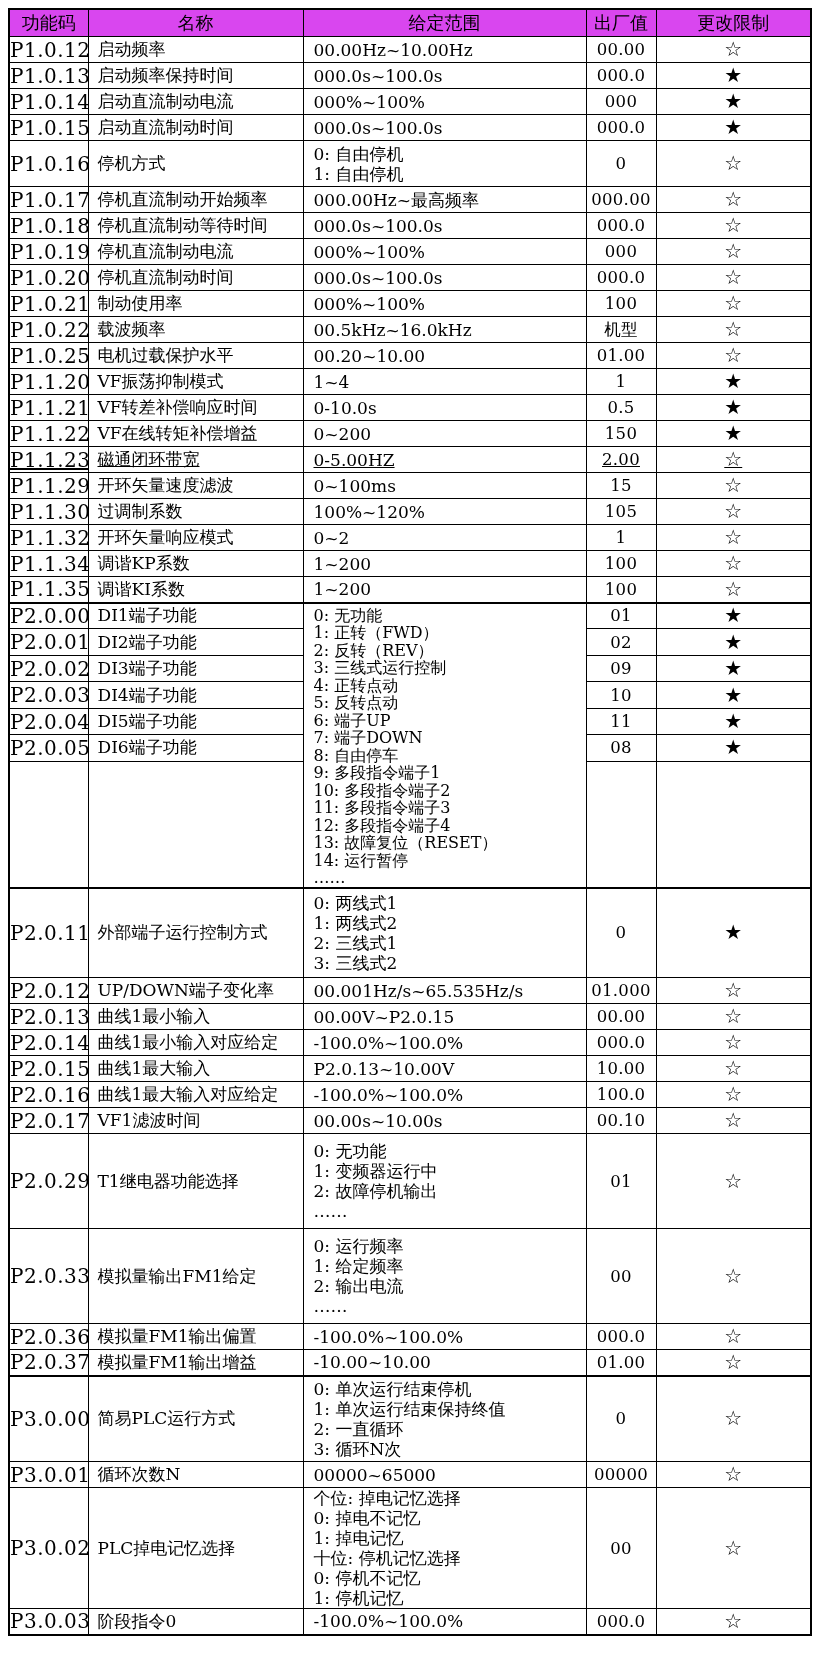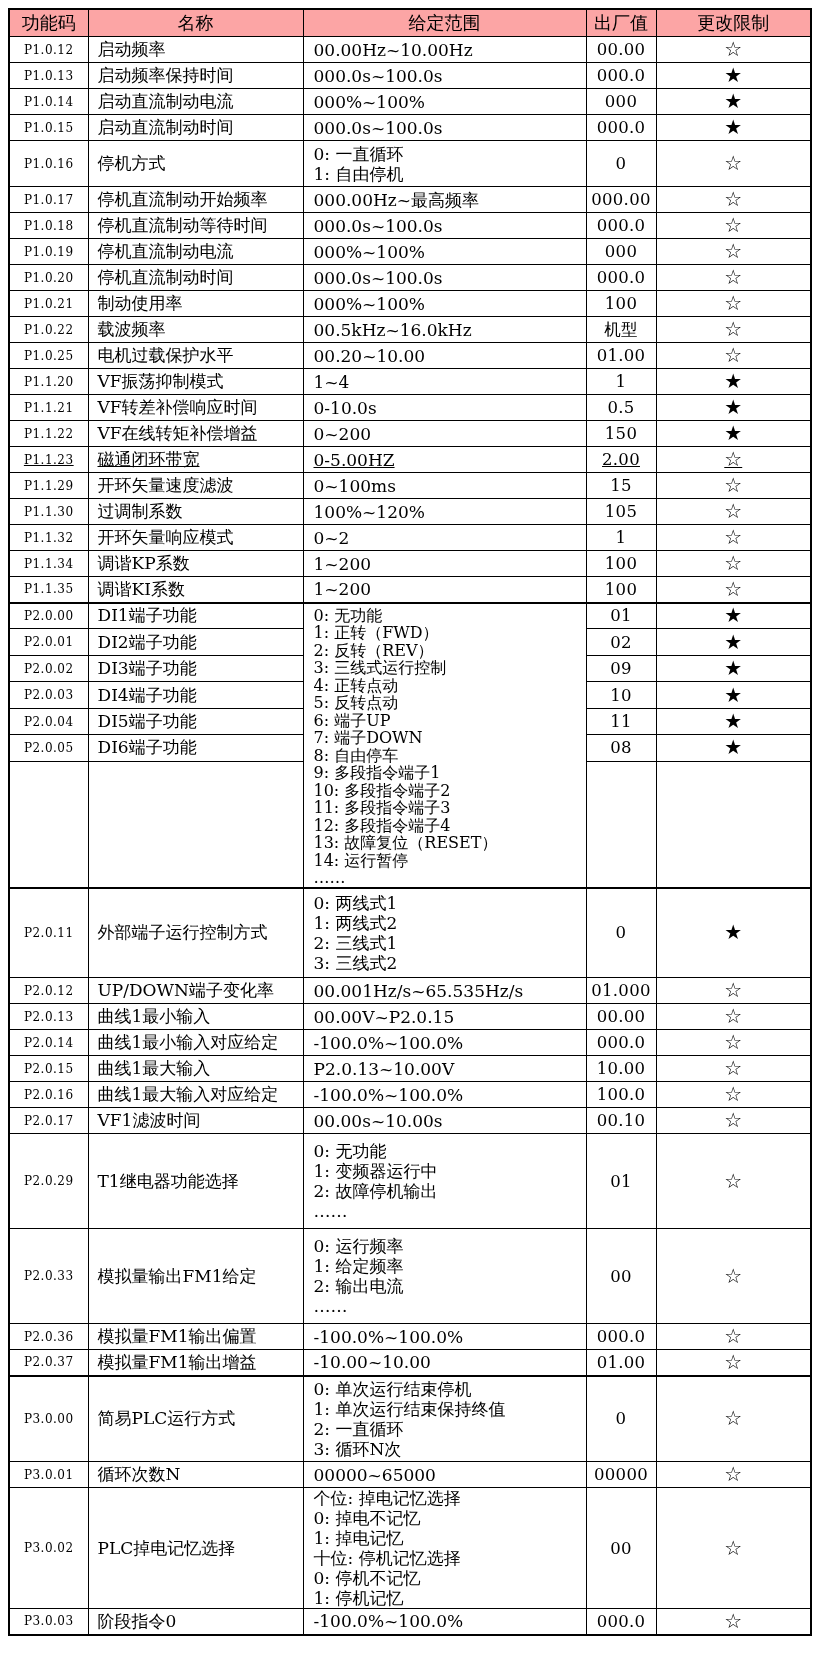--- a/index.html
+++ b/index.html
@@ -19,25 +19,25 @@
   th,td{
     border:1px solid #000;
     padding:0;
     overflow:hidden;
     vertical-align:middle;
   }
   th{
     font-weight:normal;
     font-size:18px;
     height:26px;
-    background:#fca5a5;
+    background:#d946ef;
     text-align:center;
   }
   td{font-size:17px;}
-  td.code{text-align:center;font-size:12px;letter-spacing:0.5px;}
+  td.code{text-align:center;font-size:20px;letter-spacing:0.5px;}
   td.name{text-align:left;padding-left:9px;}
   td.range{text-align:left;padding-left:10px;}
   td.range div{line-height:20px;}
   td.value{text-align:center;font-size:16.5px;letter-spacing:0.3px;}
   td.restrict{text-align:center;}
   td.restrict .star{font-size:20px;line-height:1;}
   td.di-cell{vertical-align:top;padding-top:3px;}
   td.di-cell div{line-height:17.5px;font-size:16px;}
   tr.thick-top td{border-top:2px solid #000;}
 </style>
@@ -96,21 +96,21 @@
           <td class="range">
             <div>000.0s~100.0s</div>
           </td>
           <td class="value"><span>000.0</span></td>
           <td class="restrict"><span class="star">★</span></td>
         </tr>
         <tr style="height: 46px; margin-top: 30px;">
           <td class="code"><span>P1.0.16</span></td>
           <td class="name"><span>停机方式</span></td>
           <td class="range">
-            <div>0: 一直循环</div>
+            <div>0: 自由停机</div>
             <div>1: 自由停机</div>
           </td>
           <td class="value"><span>0</span></td>
           <td class="restrict"><span class="star">☆</span></td>
         </tr>
         <tr style="height: 26px;">
           <td class="code"><span>P1.0.17</span></td>
           <td class="name"><span>停机直流制动开始频率</span></td>
           <td class="range">
             <div>000.00Hz~最高频率</div>

